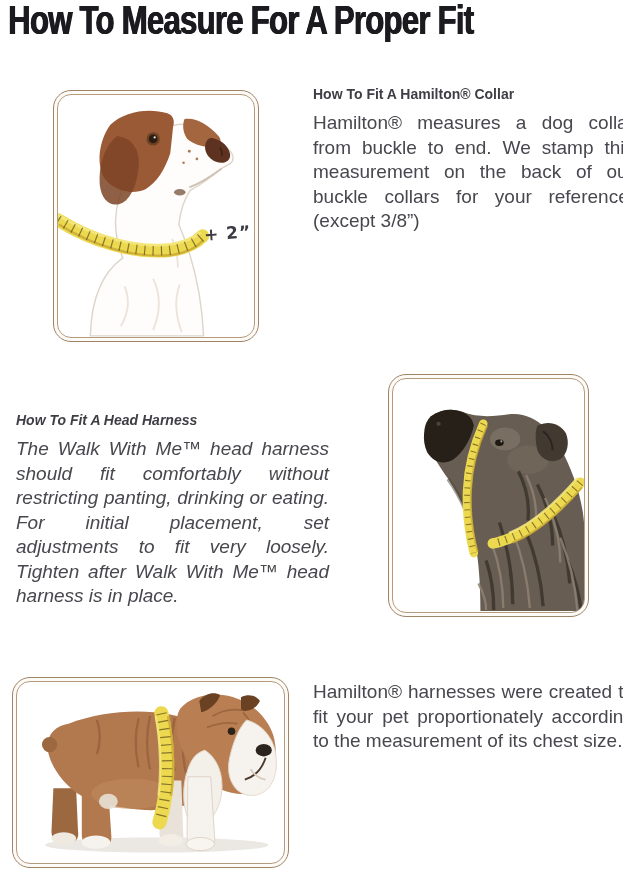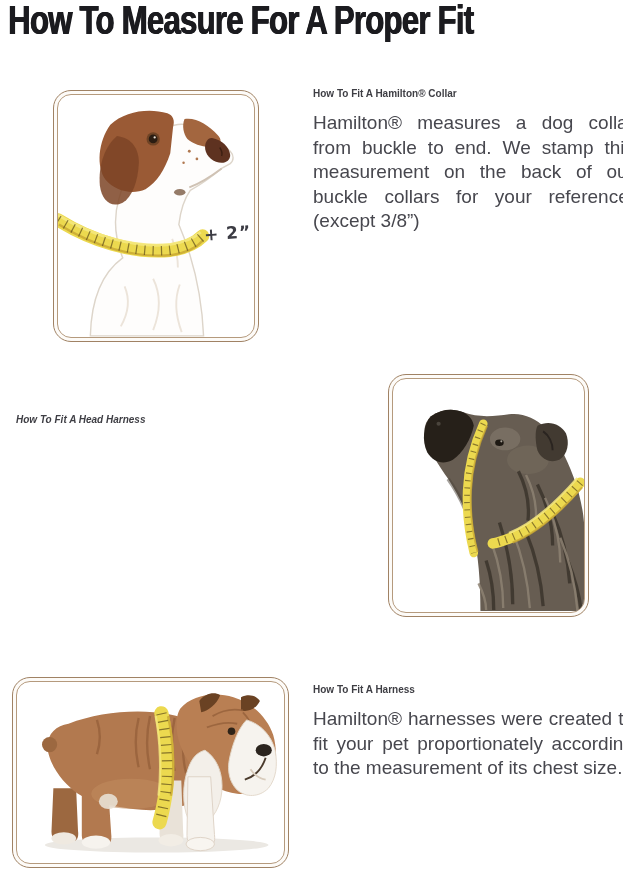--- a/index.html
+++ b/index.html
@@ -20,21 +20,21 @@
     font-family:"Liberation Sans",sans-serif;overflow:hidden;
   }
   .title{
     position:absolute;left:8px;top:-2px;margin:0;
     font-size:40px;font-weight:700;color:var(--title_text);
     letter-spacing:-1px;white-space:nowrap;
     transform:scaleX(0.78);transform-origin:left top;
     text-shadow:0.8px 0 currentColor,-0.4px 0 currentColor;
   }
   .text-col h2{
-    margin:0 0 7px 0;font-size:10px;font-weight:700;color:var(--heading_text);
+    margin:0 0 7px 0;font-size:14px;font-weight:700;color:var(--heading_text);
     line-height:20px;
   }
   .text-col p{
     margin:0 0 6px 0;font-size:19px;line-height:24.5px;color:var(--body_text);
     text-align:justify;
   }
   .text-collar{position:absolute;left:313px;top:84px;width:321px;}
   .text-head-harness{position:absolute;left:16px;top:410px;width:313px;font-style:italic;}
   .text-harness{position:absolute;left:313px;top:680px;width:321px;}
 
@@ -118,20 +118,21 @@
     </div>
   </figure>
 
   <div class="text-col text-collar">
     <h2>How To Fit A Hamilton® Collar</h2>
     <p>Hamilton® measures a dog collar from buckle to end. We stamp this measurement on the back of our buckle collars for your reference. (except 3/8”)</p>
   </div>
 
   <div class="text-col text-head-harness">
     <h2>How To Fit A Head Harness</h2>
+    <p>The Walk With Me™ head harness should fit comfortably without restricting panting, drinking or eating. For initial placement, set adjustments to fit very loosely. Tighten after Walk With Me™ head harness is in place.</p>
   </div>
 
   <figure class="photo-frame frame-head-harness" style="margin:0">
     <div class="photo-frame-inner">
       <svg viewBox="0 0 201 243" aria-hidden="true">
 
         <path d="M40,38 C52,30 64,30 74,34 C90,40 108,38 122,36 C136,34 150,40 160,50
                  C172,62 182,80 190,102 C196,118 200,136 201,150 L201,243 L92,243
                  C92,212 90,184 84,160 C78,138 68,120 58,104 C48,90 38,74 34,60
                  C32,50 34,44 40,38 Z" fill="#675d52"></path>
@@ -250,17 +251,16 @@
           <path d="M150,33 C156,60 158,96 154,120 C152,132 150,141 148,148" stroke="var(--tape_yellow)" stroke-width="15" fill="none" stroke-linecap="round"></path>
           <path d="M157,36 C163,62 164,96 160,120" stroke="var(--tape_shade)" stroke-width="2.5" fill="none" opacity="0.8"></path>
           <path d="M144,36 C149,62 150,96 147,120" stroke="var(--tape_highlight)" stroke-width="2.5" fill="none" opacity="0.8"></path>
           <path d="M150,33 C156,60 158,96 154,120 C152,132 150,141 148,148" stroke="var(--tape_tick)" stroke-width="11" fill="none" stroke-dasharray="1.3 7" opacity="0.72"></path>
         </g>
       </svg>
     </div>
   </figure>
 
   <div class="text-col text-harness">
-    <h2>How To Fit A Harness</h2>
     <p>Hamilton® harnesses were created to fit your pet proportionately according to the measurement of its chest size.</p>
   </div>
 
 </div>
 
 </body></html>

